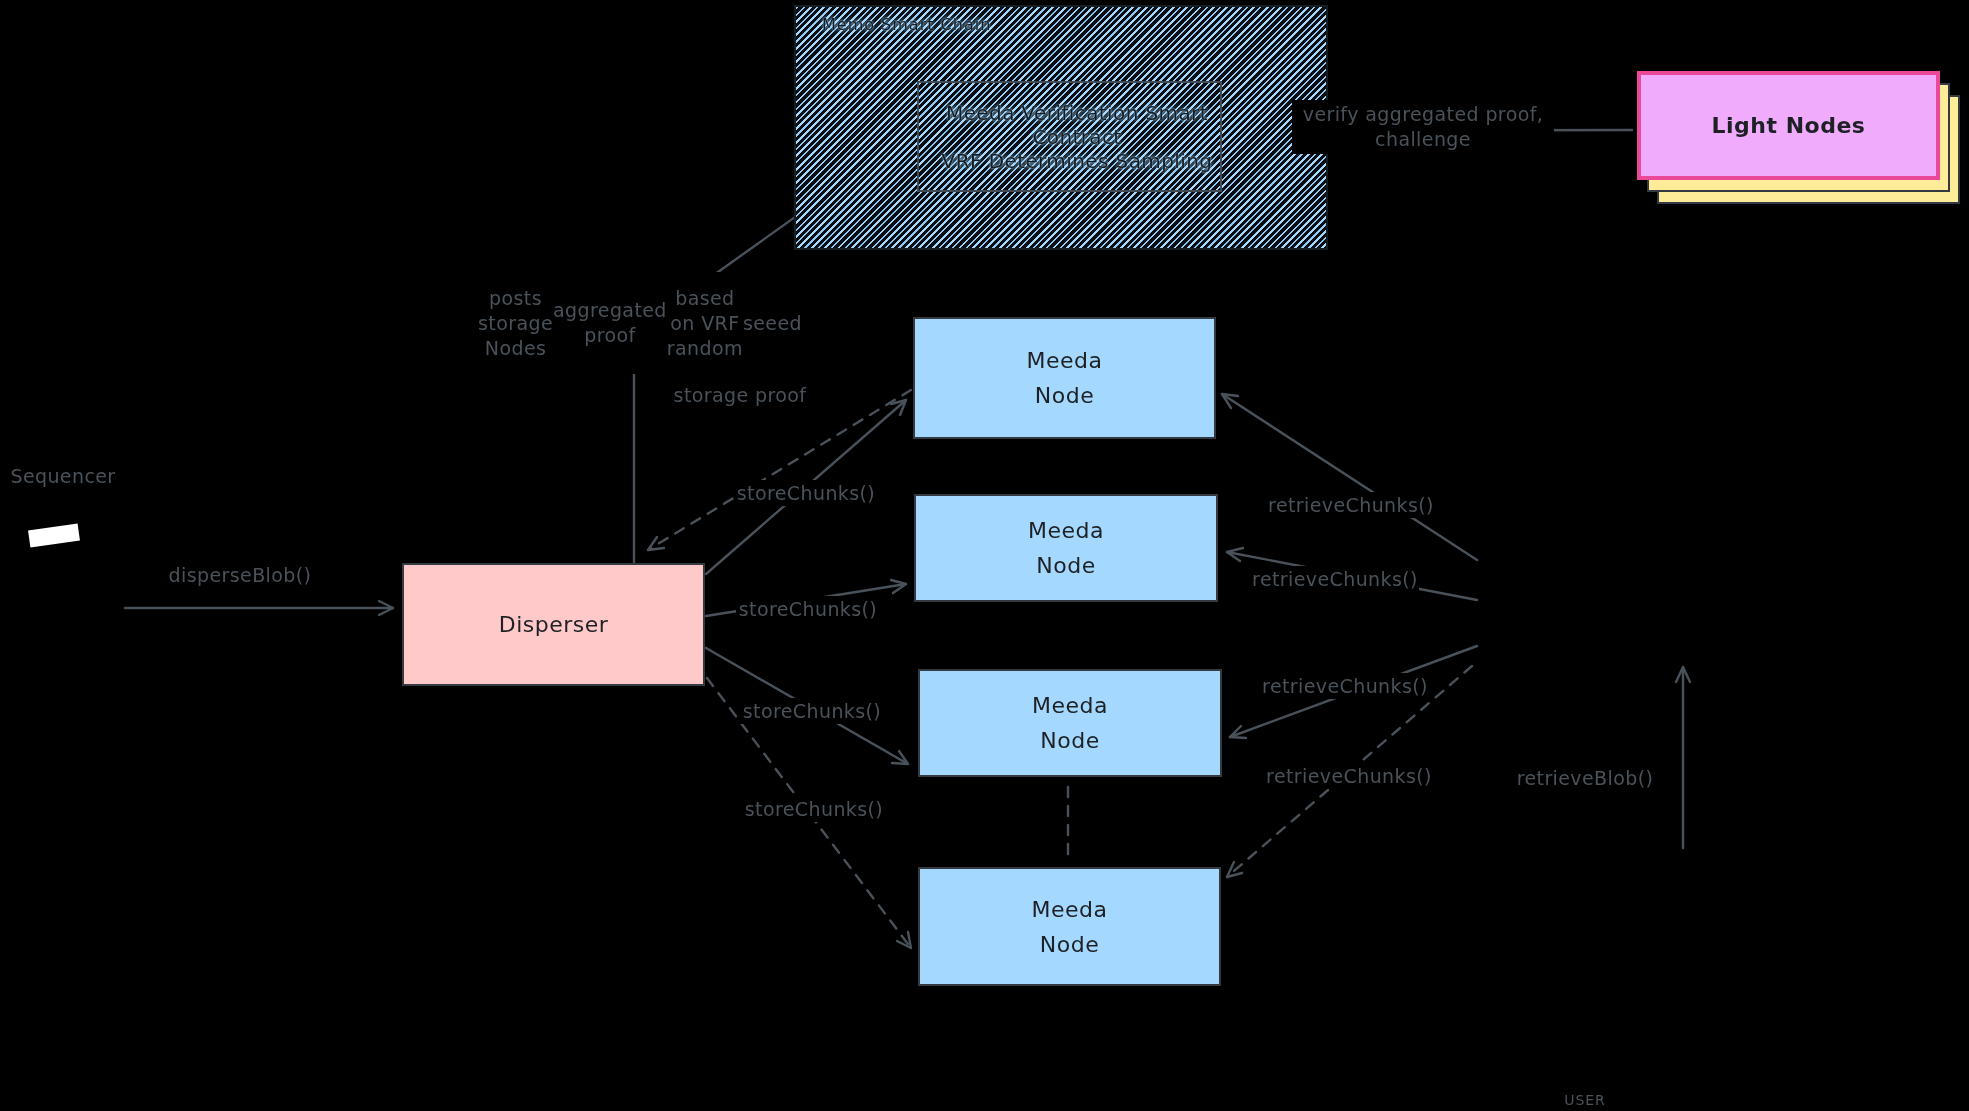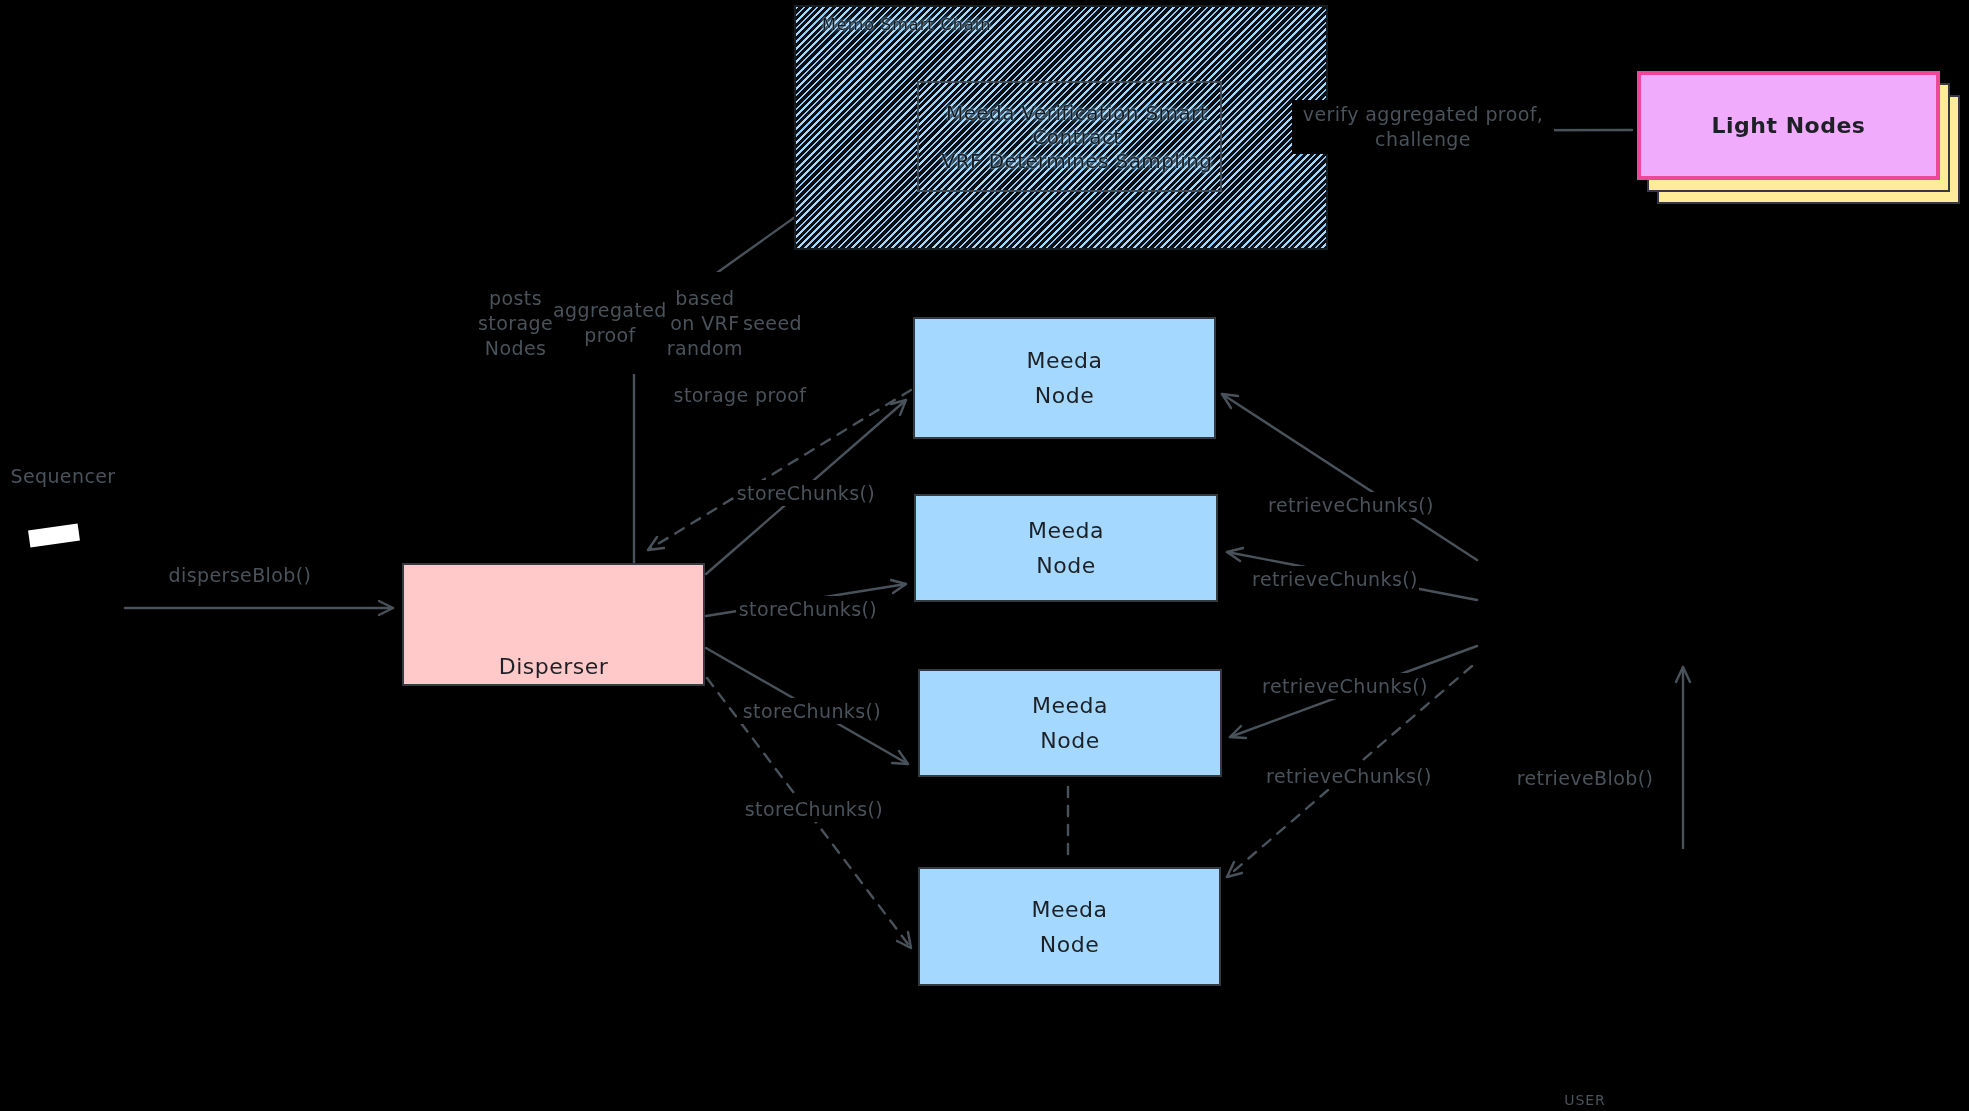--- a/index.html
+++ b/index.html
@@ -114,21 +114,21 @@
   <div class="card" style="left:1647px;top:83px;width:303px;height:109px;"></div>
   <div class="box yellow" style="left:1637px;top:71px;width:303px;height:109px;">
     <span class="ln">Light Nodes</span>
   </div>
 
   <div class="lbl" style="left:8px;top:464px;width:110px;height:24px;">
     <span>Sequencer</span>
   </div>
   <div class="seq-screen"></div>
 
-  <div class="box pink" style="left:402px;top:563px;width:303px;height:123px;justify-content:flex-end;">
+  <div class="box pink" style="left:402px;top:563px;width:303px;height:123px;">
     <span class="ln">Disperser</span>
   </div>
 
   <div class="box blue" style="left:913px;top:317px;width:303px;height:122px;">
     <span class="ln">Meeda</span>
     <span class="ln">Node</span>
   </div>
   <div class="box blue" style="left:914px;top:494px;width:304px;height:108px;">
     <span class="ln">Meeda</span>
     <span class="ln">Node</span>

